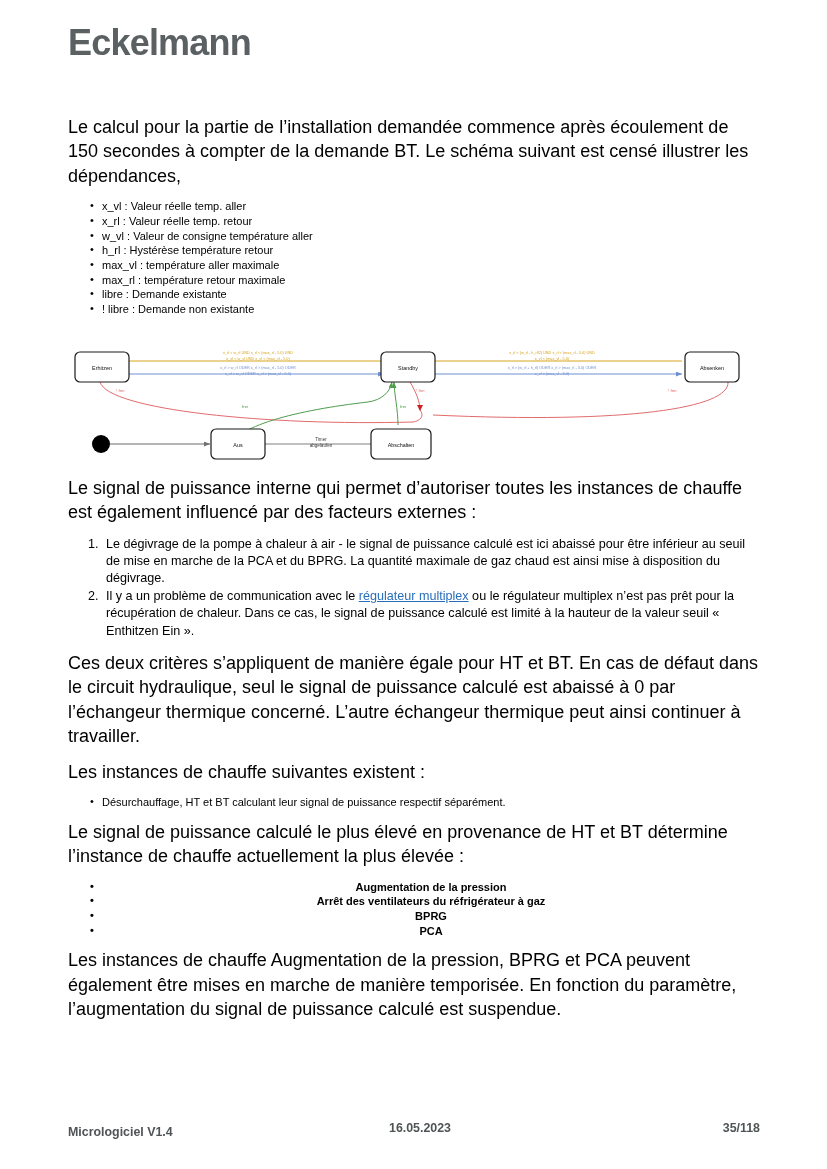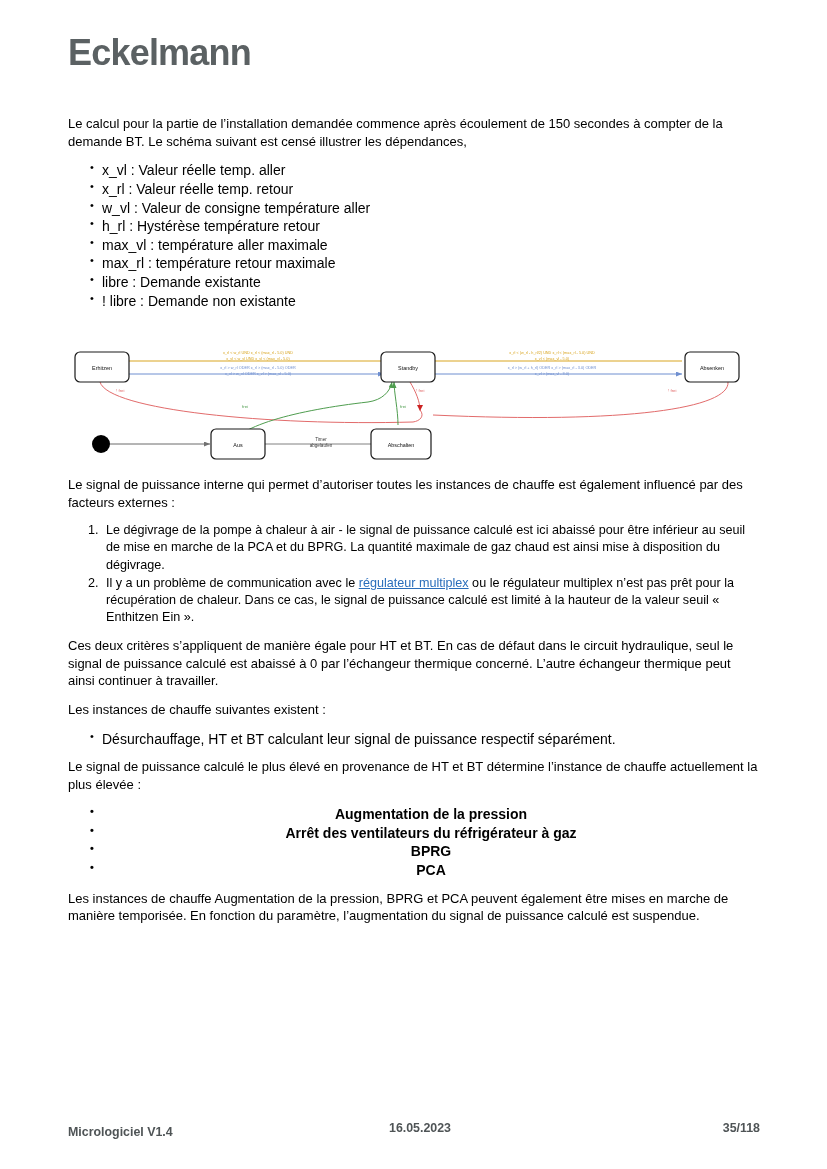--- a/index.html
+++ b/index.html
@@ -20,51 +20,51 @@
     position: relative;
     width: 827px;
     height: 1169px;
     box-sizing: border-box;
   }
 
   
   .logo {
     position: absolute;
     left: 68px;
-    top: 32px;
+    top: 22px;
     font-size: 36px;
     font-weight: bold;
     letter-spacing: -0.8px;
     color: #5b6163;
     font-family: "Liberation Sans", sans-serif;
   }
 
   
   .content {
     position: absolute;
     left: 68px;
     top: 115px;
     width: 692px;
   }
 
   p.body {
     margin: 0 0 11px 0;
-    font-size: 13px;
+    font-size: 18px;
     line-height: 1.36;
     text-align: left;
   }
 
   ul.bullets {
     margin: 4px 0 10px 0;
     padding: 0 0 0 22px;
     list-style: none;
   }
   ul.bullets li {
     position: relative;
-    font-size: 14px;
+    font-size: 11px;
     line-height: 1.335;
     padding-left: 12px;
     margin: 0;
   }
   ul.bullets li::before {
     content: "\2022";
     position: absolute;
     left: 0;
     top: -1px;
     font-size: 11px;

